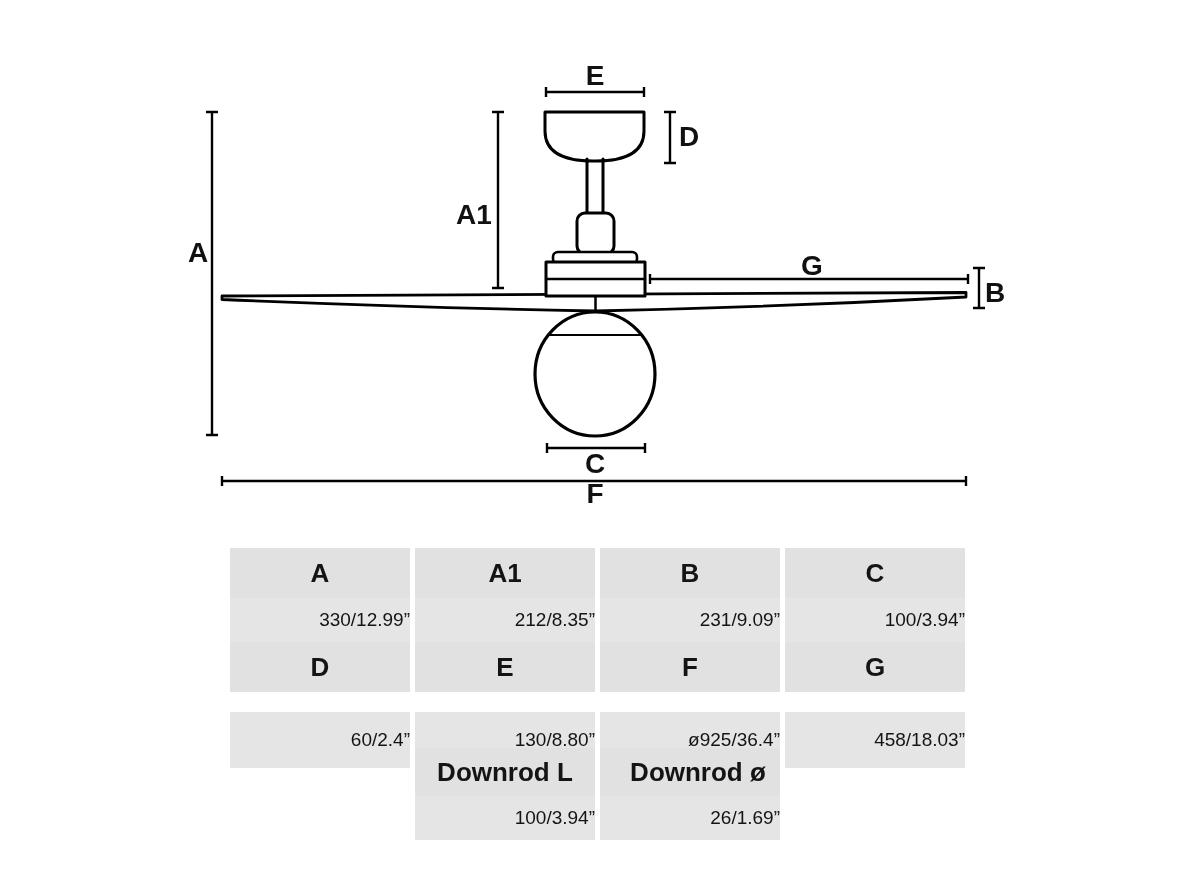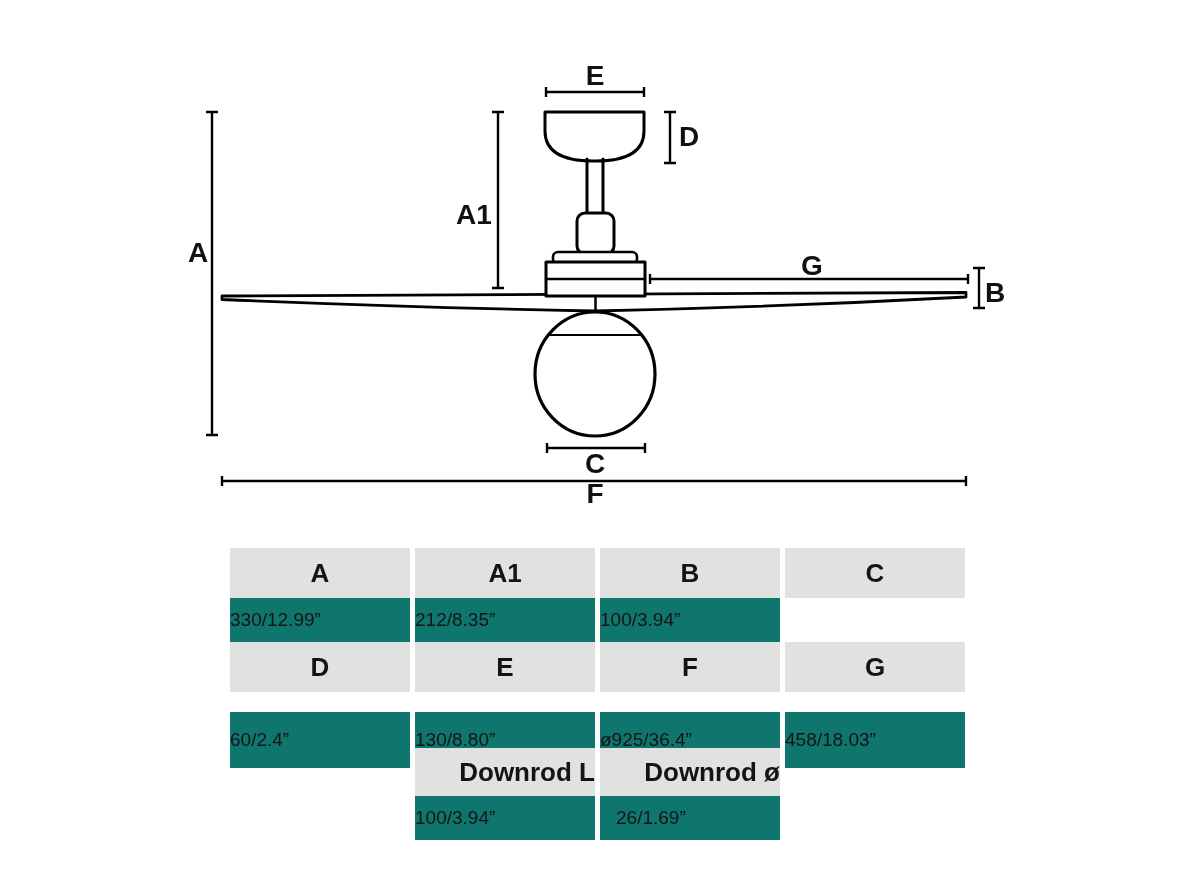--- a/index.html
+++ b/index.html
@@ -28,30 +28,30 @@
     column-gap:5px;
   }
   .hcell{
     background:#e1e1e1;
     font-weight:bold;
     font-size:26px;
     text-align:center;
     color:#141414;
   }
   .vcell{
-    background:#0f766e;
+    background:#e5e5e5;
     font-size:19px;
-    text-align:left;
+    text-align:right;
     color:#141414;
   }
   .row-h1 .hcell{height:50px;line-height:50px;}
   .row-v1 .vcell{height:44px;line-height:44px;}
   .row-h2 .hcell{height:50px;line-height:50px;}
   .row-v2 .vcell{height:56px;line-height:56px;margin-top:20px;}
-  .row-h3 .hcell{height:48px;line-height:48px;text-align:right;}
+  .row-h3 .hcell{height:48px;line-height:48px;}
   .row-v3 .vcell{height:44px;line-height:44px;}
   .col2{grid-column:2;}
   .col3{grid-column:3;padding-left:16px;}
 </style>
 </head>
 <body>
 
 <div class="stage">
 
   <svg class="diagram-svg" width="1192" height="524" viewBox="0 0 1192 524">
@@ -105,20 +105,21 @@
     <div class="trow row-h1" style="top:0px">
       <div class="hcell">A</div>
       <div class="hcell">A1</div>
       <div class="hcell">B</div>
       <div class="hcell">C</div>
     </div>
 
     <div class="trow row-v1" style="top:50px">
       <div class="vcell">330/12.99”</div>
       <div class="vcell">212/8.35”</div>
+      <div class="vcell">231/9.09”</div>
       <div class="vcell">100/3.94”</div>
     </div>
 
     <div class="trow row-h2" style="top:94px">
       <div class="hcell">D</div>
       <div class="hcell">E</div>
       <div class="hcell">F</div>
       <div class="hcell">G</div>
     </div>
 

